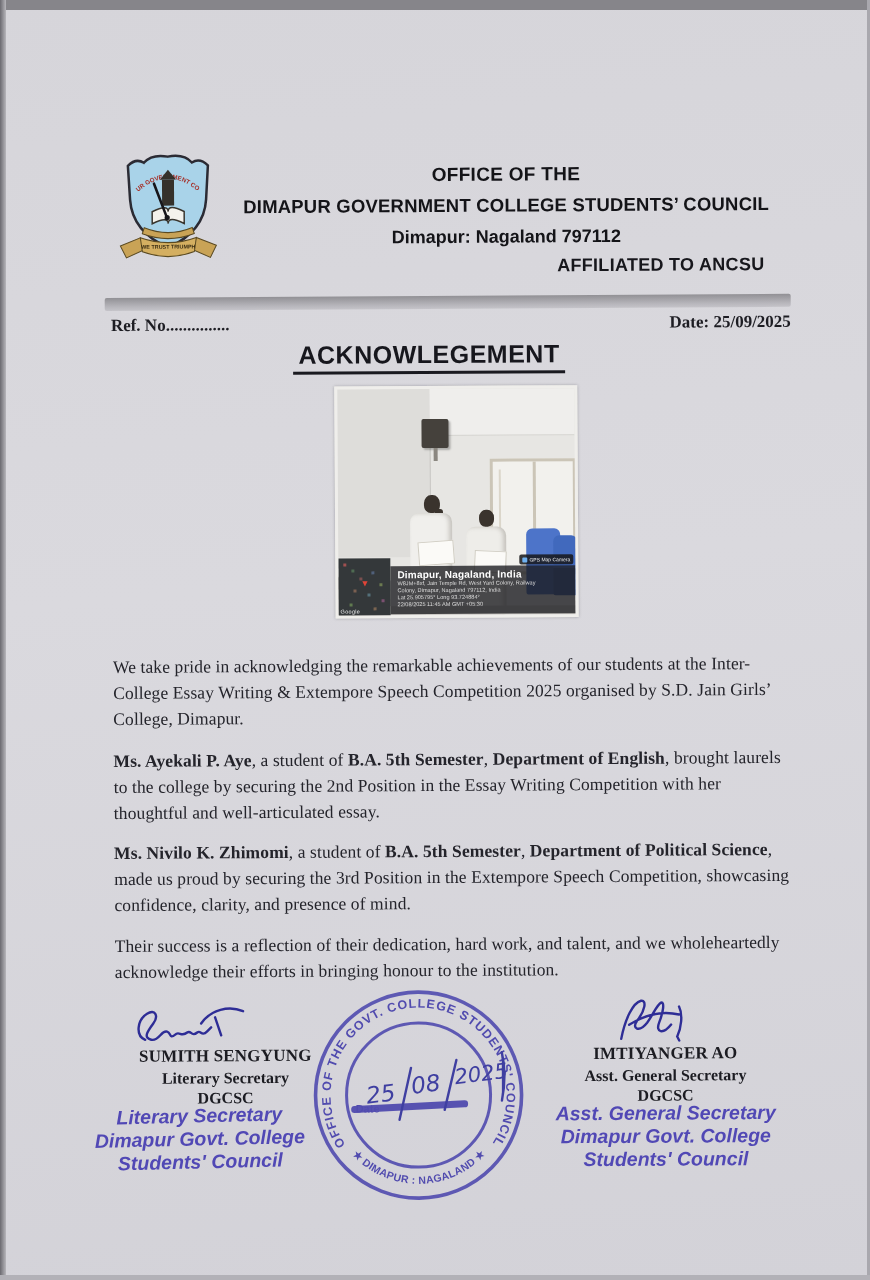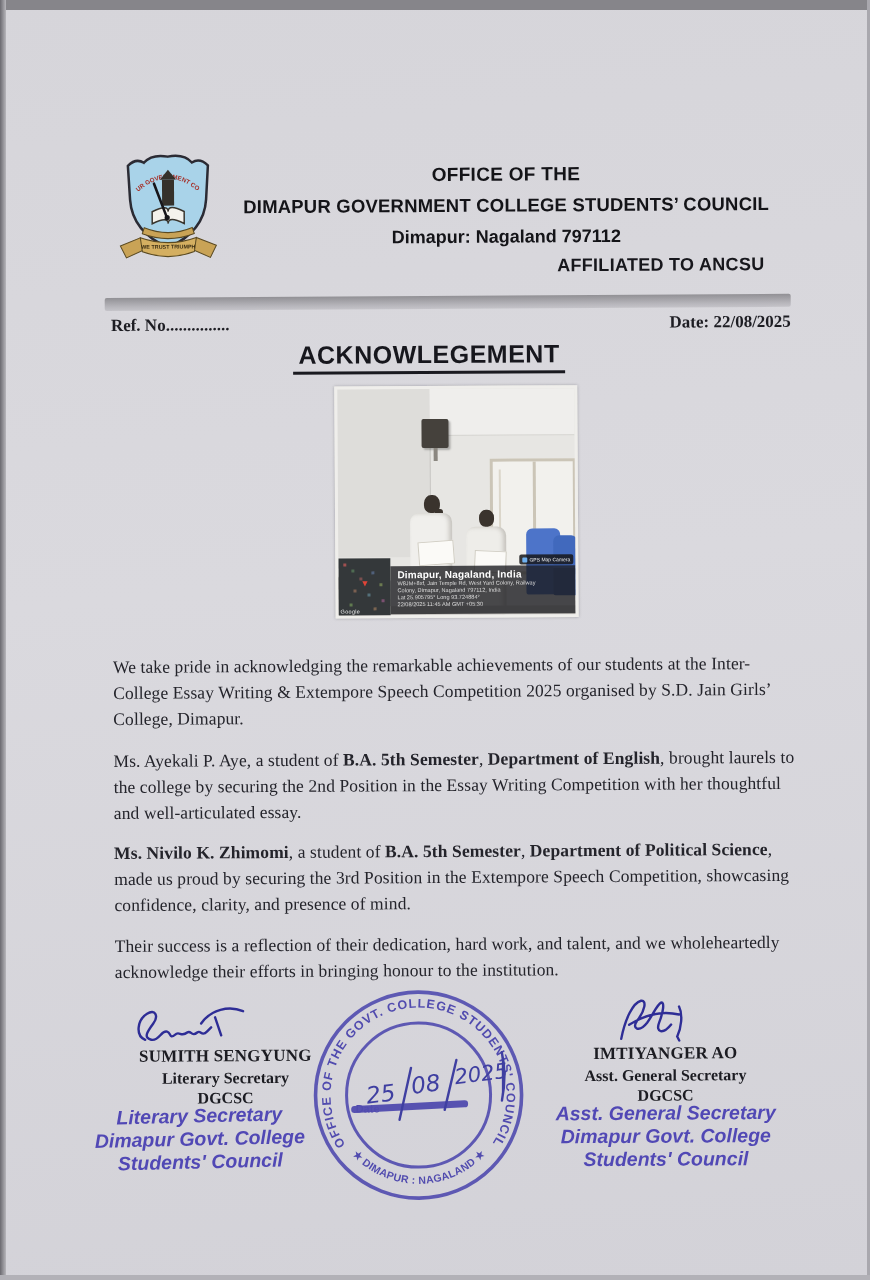--- a/index.html
+++ b/index.html
@@ -134,21 +134,21 @@
     <div class="head-line1">OFFICE OF THE</div>
     <div class="head-line2">DIMAPUR GOVERNMENT COLLEGE STUDENTS’ COUNCIL</div>
     <div class="head-line3">Dimapur: Nagaland 797112</div>
   </div>
   <div class="affil">AFFILIATED TO ANCSU</div>
 
   <div class="scanband"></div>
 
   <div class="refrow">
     <span>Ref. No...............</span>
-    <span>Date: 22/08/2025</span>
+    <span>Date: 25/09/2025</span>
   </div>
 
   <div class="doc-title-wrap">
     <span class="doc-title">ACKNOWLEGEMENT</span>
   </div>
 
   <div class="photo">
     <div class="ph-wall-left"></div>
     <div class="ph-parapet"></div>
     <div class="ph-box"></div>
@@ -181,21 +181,21 @@
       <div class="gps-small">22/08/2025 11:45 AM GMT +05:30</div>
     </div>
     <div class="map-thumb">
       <div class="map-speck"></div>
       <div class="map-pin">▼</div>
       <div class="map-watermark">Google</div>
     </div>
   </div>
 
   <p class="para p1"><span>We take pride in acknowledging the remarkable achievements of our students at the Inter-College Essay Writing &amp; Extempore Speech Competition 2025 organised by S.D. Jain Girls’ College, Dimapur.</span></p>
-  <p class="para p2"><span style="font-weight: normal;">Ms. Ayekali P. Aye</span><span>, a student of </span><span style="font-weight: bold;">B.A. 5th Semester</span><span>, </span><span style="font-weight: bold;">Department of English</span><span>, brought laurels to the college by securing the 2nd Position in the Essay Writing Competition with her thoughtful and well-articulated essay.</span></p>
+  <p class="para p2"><span style="font-weight: bold;">Ms. Ayekali P. Aye</span><span>, a student of </span><span style="font-weight: bold;">B.A. 5th Semester</span><span>, </span><span style="font-weight: bold;">Department of English</span><span>, brought laurels to the college by securing the 2nd Position in the Essay Writing Competition with her thoughtful and well-articulated essay.</span></p>
   <p class="para p3"><span style="font-weight: bold;">Ms. Nivilo K. Zhimomi</span><span>, a student of </span><span style="font-weight: bold;">B.A. 5th Semester</span><span>, </span><span style="font-weight: bold;">Department of Political Science</span><span>, made us proud by securing the 3rd Position in the Extempore Speech Competition, showcasing confidence, clarity, and presence of mind.</span></p>
   <p class="para p4"><span>Their success is a reflection of their dedication, hard work, and talent, and we wholeheartedly acknowledge their efforts in bringing honour to the institution.</span></p>
 
   <svg class="sig-script script-left" width="120" height="50" viewBox="0 0 120 50">
     <path d="M14 38 C4 34 6 18 16 12 C24 7 28 14 22 22 C16 30 12 36 20 38 C28 40 30 28 36 30 C40 31 38 38 44 33 C48 29 50 36 56 31 C60 28 60 36 66 31 C70 28 70 36 76 30 L80 26 M70 22 C80 8 98 4 112 10 M84 16 L90 34" fill="none" stroke="#2e2d96" stroke-width="2.4" stroke-linecap="round"></path>
   </svg>
   <div class="sig-block sig-left">
     <div class="sig-name">SUMITH SENGYUNG</div>
     <div class="sig-title">Literary Secretary</div>
     <div class="sig-org">DGCSC</div>

